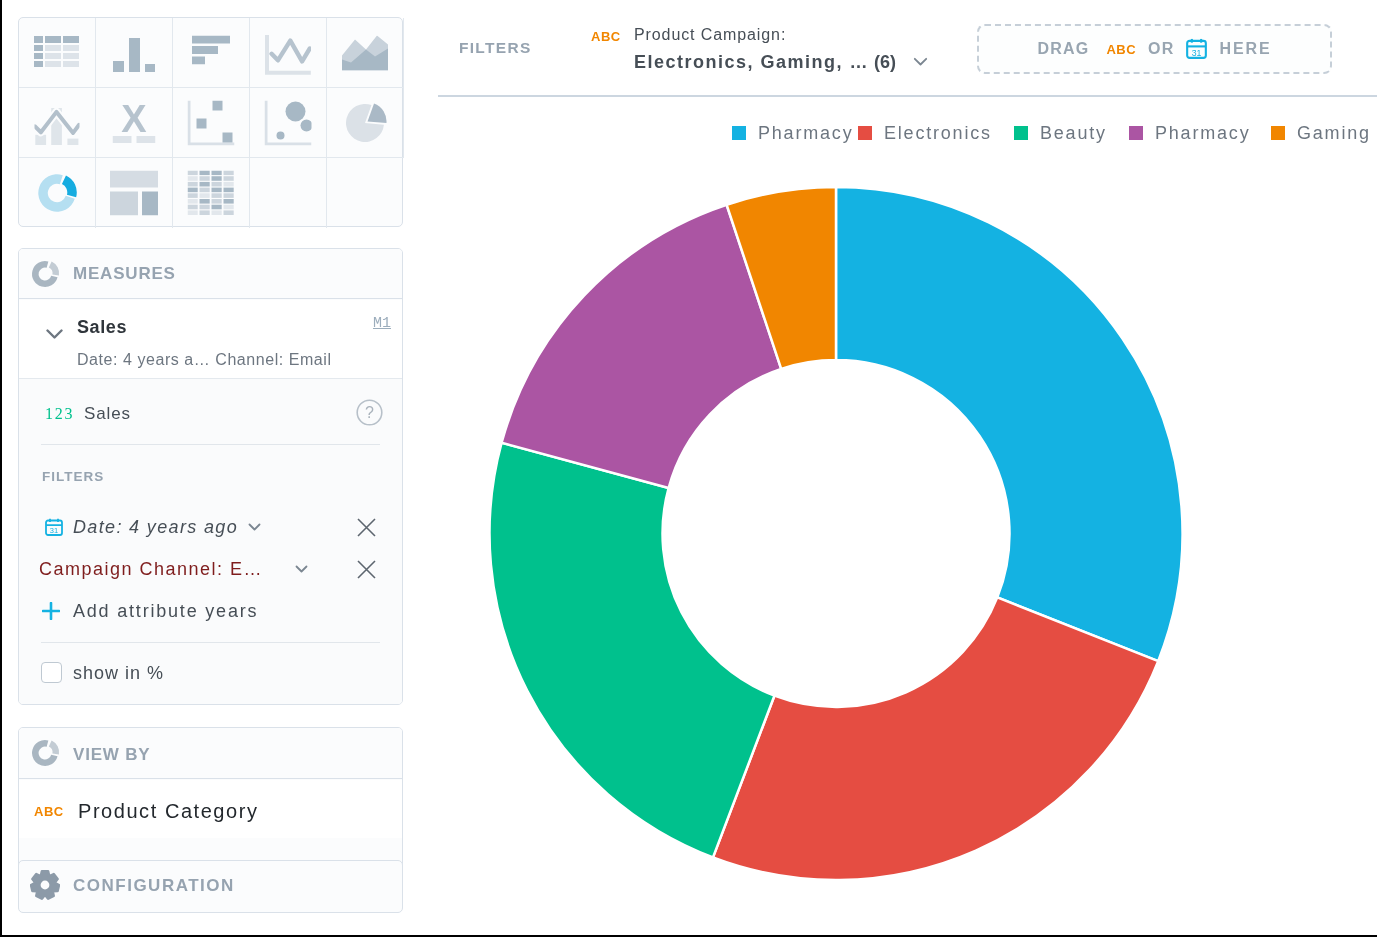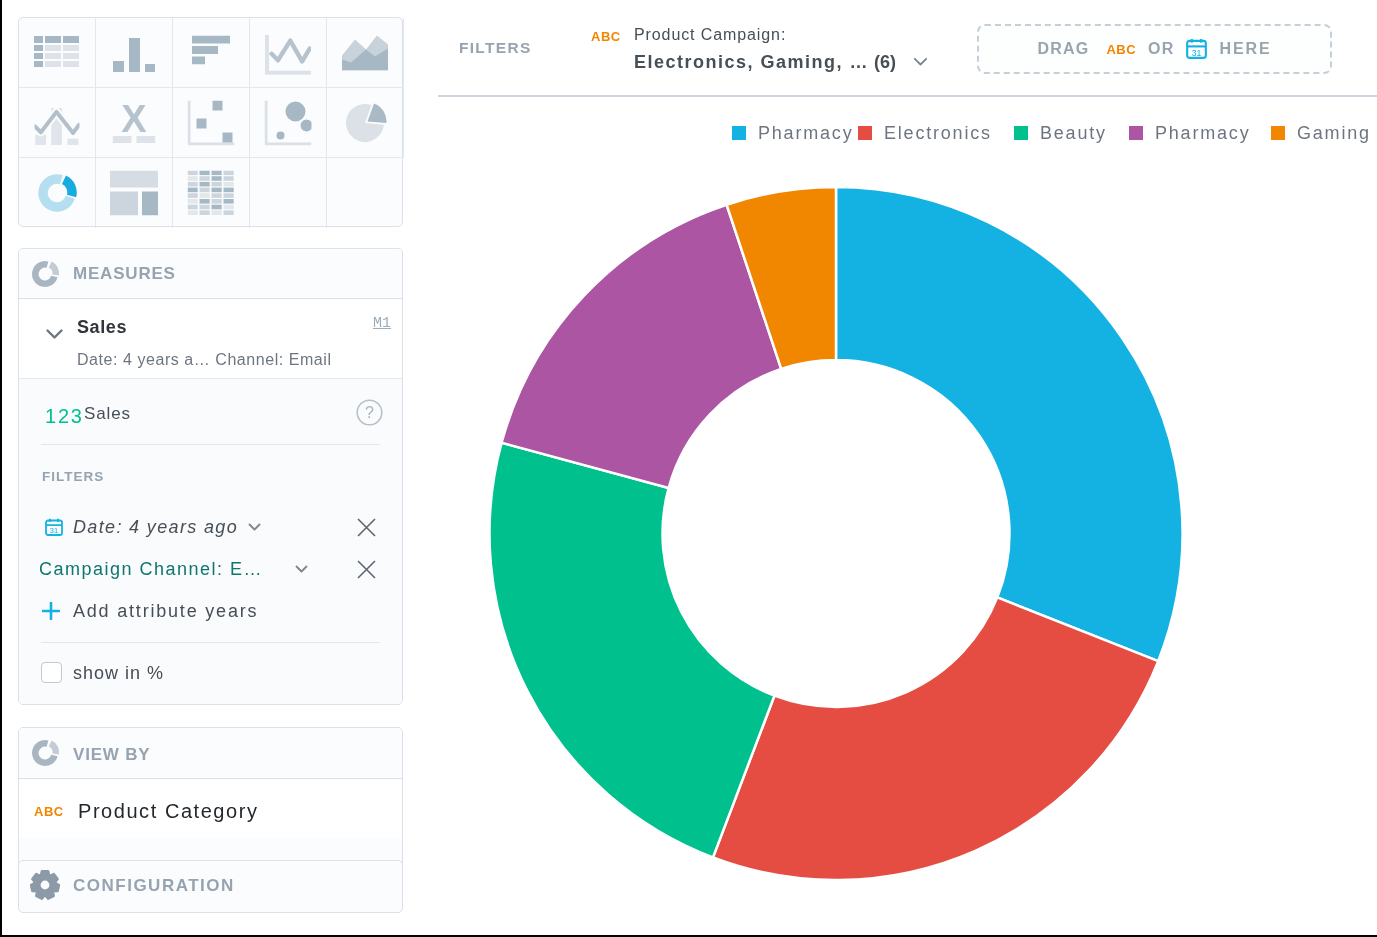--- a/index.html
+++ b/index.html
@@ -184,21 +184,21 @@
     <div class="abs" style="left:0;top:51px;width:383px;height:79px;background:#ffffff;border-bottom:1px solid #e4e9ee;">
       <svg class="abs" style="left:27px;top:29px;" width="17" height="11" viewBox="0 0 17 11">
           <path d="M1.5,1.5 L8.5,8.5 L15.5,1.5" fill="none" stroke="#6d7680" stroke-width="2.4" stroke-linecap="round" stroke-linejoin="round"></path>
         </svg>
       <div class="abs" style="left:58px;top:17px;font-size:18px;font-weight:bold;letter-spacing:0.6px;color:#2f353b;">Sales</div>
       <div class="abs" style="right:11px;top:15px;font-family:'Liberation Mono',monospace;font-size:15px;color:#9cadbc;text-decoration:underline;">M1</div>
       <div class="abs" style="left:58px;top:51px;font-size:16px;letter-spacing:0.55px;color:#6d7680;">Date: 4 years a… Channel: Email</div>
     </div>
 
     <div class="abs" style="left:0;top:130px;width:383px;height:326px;background:#fafbfc;">
-      <div class="abs" style="left:26px;top:26px;font-size:20px;color:#00c18d;letter-spacing:1.8px;">123</div>
+      <div class="abs" style="left:26px;top:26px;font-size:16px;color:#00c18d;letter-spacing:1.8px;font-family:Liberation Serif, serif;">123</div>
       <div class="abs" style="left:65px;top:25px;font-size:17px;letter-spacing:0.9px;color:#464e56;">Sales</div>
       <svg class="abs" style="left:337px;top:20px;" width="27" height="27" viewBox="0 0 27 27">
         <circle cx="13.5" cy="13.5" r="12.3" fill="none" stroke="#b7c0c9" stroke-width="1.6"></circle>
         <text x="13.5" y="19" text-anchor="middle" font-size="16" fill="#a9b2bb" font-family="Liberation Sans,sans-serif">?</text>
       </svg>
       <div class="abs" style="left:22px;top:65px;width:339px;border-top:1px solid #e1e6eb;"></div>
       <div class="abs" style="left:23px;top:90px;font-size:13.5px;font-weight:bold;color:#96a3b0;letter-spacing:1px;">FILTERS</div>
 
       <svg class="abs" style="left:26px;top:139px;" width="18" height="18" viewBox="0 0 18 18">
         <rect x="1" y="2.5" width="16" height="14.5" rx="2" fill="none" stroke="#14b2e2" stroke-width="1.8"></rect>
@@ -208,21 +208,21 @@
         <text x="9" y="15" text-anchor="middle" font-size="7.5" fill="#14b2e2" font-family="Liberation Sans,sans-serif">31</text>
       </svg>
       <div class="abs" style="left:54px;top:138px;font-size:18px;letter-spacing:1.35px;color:#464e56;font-style:italic;">Date: 4 years ago</div>
       <svg class="abs" style="left:229px;top:144px;" width="13" height="9" viewBox="0 0 13 9">
           <path d="M1.5,1.5 L6.5,6.5 L11.5,1.5" fill="none" stroke="#7b8691" stroke-width="1.8" stroke-linecap="round" stroke-linejoin="round"></path>
         </svg>
       <svg class="abs" style="left:338px;top:139px;" width="19" height="19" viewBox="0 0 19 19">
           <path d="M1,1 L18,18 M18,1 L1,18" stroke="#5d666f" stroke-width="1.6"></path>
         </svg>
 
-      <div class="abs" style="left:20px;top:180px;font-size:18px;letter-spacing:1.5px;color:#0f766e;">Campaign Channel: E…</div>
+      <div class="abs" style="left:20px;top:180px;font-size:18px;letter-spacing:1.5px;color:#7f1d1d;">Campaign Channel: E…</div>
       <svg class="abs" style="left:276px;top:186px;" width="13" height="9" viewBox="0 0 13 9">
           <path d="M1.5,1.5 L6.5,6.5 L11.5,1.5" fill="none" stroke="#7b8691" stroke-width="1.8" stroke-linecap="round" stroke-linejoin="round"></path>
         </svg>
       <svg class="abs" style="left:338px;top:181px;" width="19" height="19" viewBox="0 0 19 19">
           <path d="M1,1 L18,18 M18,1 L1,18" stroke="#5d666f" stroke-width="1.6"></path>
         </svg>
 
       <svg class="abs" style="left:23px;top:223px;" width="18" height="18" viewBox="0 0 18 18">
           <path d="M9,1 L9,17 M1,9 L17,9" stroke="#14b2e2" stroke-width="2.6" stroke-linecap="round"></path>
         </svg>

